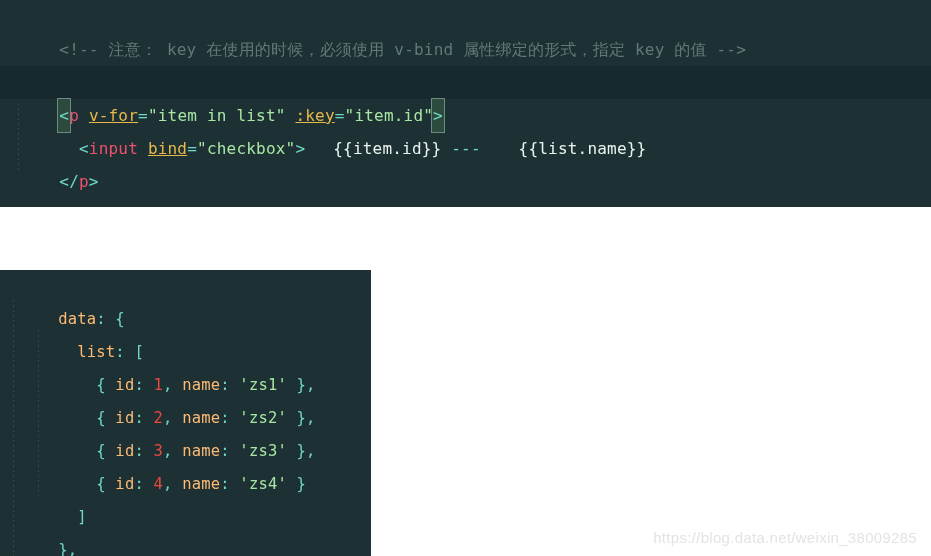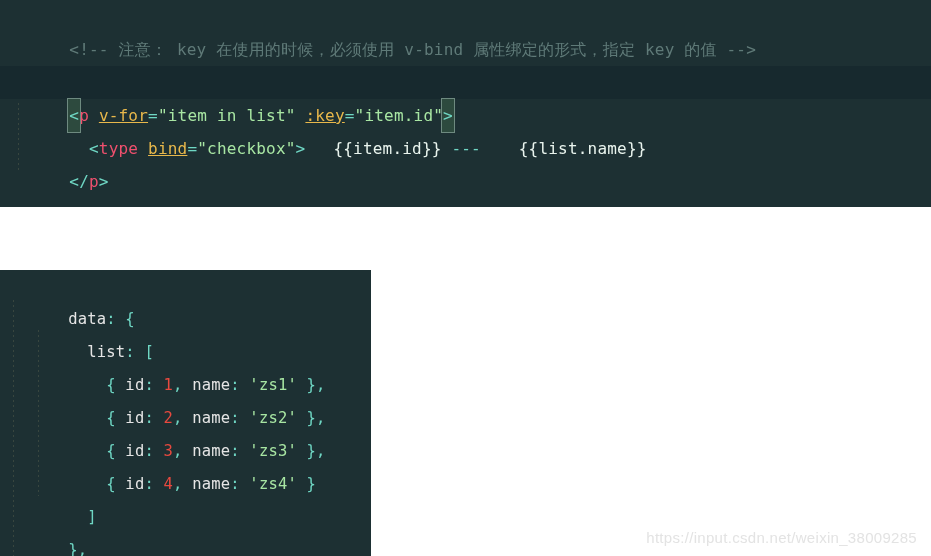--- a/index.html
+++ b/index.html
@@ -35,21 +35,21 @@
   }
 
   
   .line {
     position: relative;
     height: 33px;
     line-height: 33px;
     white-space: pre;
     font-size: 15.5px;
     letter-spacing: 0.2px;
-    padding-left: 30px;
+    padding-left: 20px;
     box-sizing: border-box;
   }
   #html-block .line { font-size: 16px; }
   .line.highlighted {
     background: #17292e;
   }
 
   
   .guide {
     position: absolute;
@@ -71,21 +71,21 @@
   #html-block .guide.g1 { left: 18px; top: 103px; height: 70px; }
 
   
   .cmt   { color: #5f7a78; }           
   .punc  { color: #6fd7c4; }           
   .tag   { color: #f0506e; }           
   .attr  { color: #e8b84b; text-decoration: underline; }           
   .str   { color: #a8e6a3; }           
   .mus   { color: #e9f4ee; margin-left: 28px; }           
   .dash  { color: #6fd7c4; }
-  .key   { color: #e5e5e5; }           
+  .key   { color: #fdba74; }           
   .num   { color: #e8493f; }           
   .brc   { color: #6fd7c4; }
 
   
   .bmatch {
     position: relative;
     display: inline-block;
     background: #2d4a3e;
     outline: 1px solid #6e8a80;
     padding: 0 1px;
@@ -118,21 +118,21 @@
 
   <div class="line">
     <span class="cmt">v-for 的同时，指定 唯一的 字符串/数字 类型 :key 值 --&gt;</span>
   </div>
 
   <div class="line highlighted">
     <span class="bmatch"><span class="punc">&lt;</span></span><span class="tag">p</span><span class="punc"> </span><span class="attr">v-for</span><span class="punc">=</span><span class="str">"item in list"</span><span class="punc"> </span><span class="attr">:key</span><span class="punc">=</span><span class="str">"item.id"</span><span class="bmatch"><span class="punc">&gt;</span></span>
   </div>
 
   <div class="line">
-    <span class="punc">  </span><span class="punc">&lt;</span><span class="tag">type</span><span class="punc"> </span><span class="attr">bind</span><span class="punc">=</span><span class="str">"checkbox"</span><span class="punc">&gt;</span><span class="mus">{{item.id}}</span><span class="dash"> --- </span><span class="mus">{{list.name}}</span>
+    <span class="punc">  </span><span class="punc">&lt;</span><span class="tag">input</span><span class="punc"> </span><span class="attr">bind</span><span class="punc">=</span><span class="str">"checkbox"</span><span class="punc">&gt;</span><span class="mus">{{item.id}}</span><span class="dash"> --- </span><span class="mus">{{list.name}}</span>
   </div>
 
   <div class="line">
     <span class="punc">&lt;/</span><span class="tag">p</span><span class="punc">&gt;</span>
   </div>
 
 </div>
 
 <div class="code-block" id="data-block">
 
@@ -166,13 +166,13 @@
   <div class="line">
     <span class="brc">  </span><span class="brc">]</span>
   </div>
 
   <div class="line">
     <span class="brc">},</span>
   </div>
 
 </div>
 
-<div id="watermark">https://input.csdn.net/weixin_38009285</div>
+<div id="watermark">https://blog.data.net/weixin_38009285</div>
 
 </body></html>

